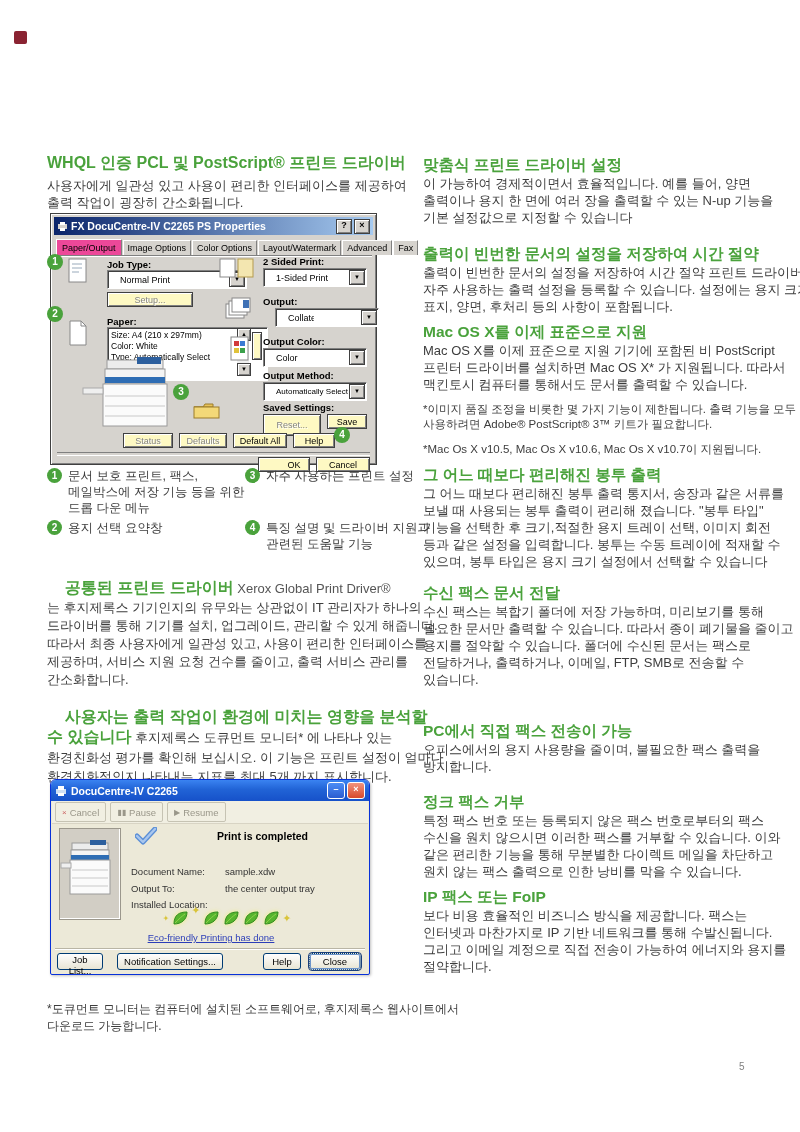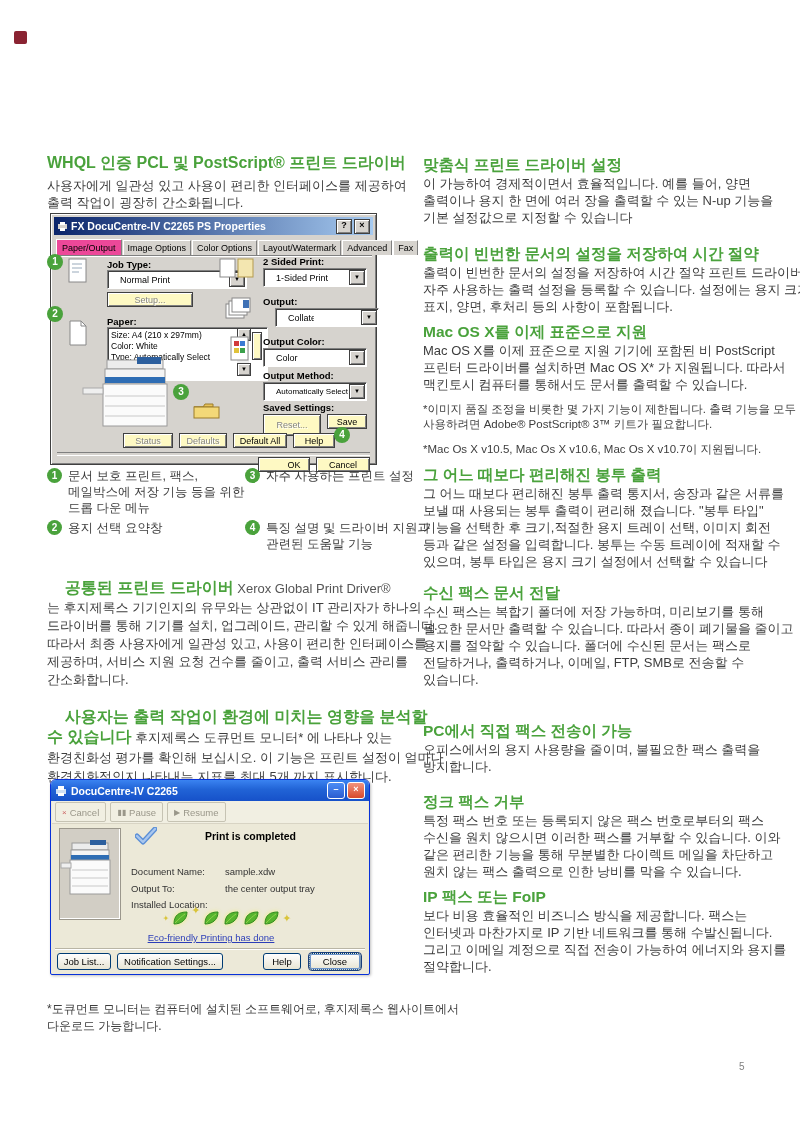--- a/index.html
+++ b/index.html
@@ -72,21 +72,21 @@
   .xpbtn{width:16px;height:15px;margin-left:2px;border-radius:3px;border:1px solid #fff;
         font-size:9px;line-height:13px;text-align:center;color:#fff;font-weight:bold;}
   .xpmin{background:linear-gradient(#4d8df5,#2a5cd0);}
   .xpclose{background:linear-gradient(#f1937c,#d7492c);}
   .d2-toolbar{position:absolute;left:1px;top:21px;right:1px;height:22px;background:#f1efe2;
         border-bottom:1px solid #d8d4c4;display:flex;align-items:center;padding-left:3px;}
   .tbtn{height:18px;border:1px solid #c6c3b3;background:#f1efe2;border-radius:2px;margin-right:4px;
         font-size:9.5px;color:#9a978a;display:flex;align-items:center;padding:0 6px;white-space:nowrap;}
   .tbtn .ic{margin-right:3px;font-size:8px;}
   .statusrow{position:absolute;left:84px;top:47px;display:flex;align-items:center;}
-  .statusrow .txt{font-weight:bold;font-size:10.5px;margin-left:8px;color:#000;padding-left:40px;}
+  .statusrow .txt{font-weight:bold;font-size:10.5px;margin-left:20px;color:#000;padding-left:40px;}
   .pbox{position:absolute;left:8px;top:48px;width:60px;height:90px;background:#d2cec5;
         border:1px solid #9b978c;box-shadow:inset -1px -1px 0 #fff;}
   .frow{position:absolute;font-size:9.5px;color:#333;white-space:nowrap;}
   .leaves{position:absolute;left:96px;top:126px;width:160px;height:24px;display:flex;align-items:center;justify-content:center;}
   .leaf{margin:0 1px;filter:drop-shadow(0 0 2px rgba(238,238,120,.95));}
   .spark{color:#d9c43a;font-size:8px;margin:0 1px;}
   .spark.big{font-size:11px;}
   .ecolink{position:absolute;left:60px;top:152px;width:200px;text-align:center;color:#2b3db8;
         text-decoration:underline;font-size:9.5px;}
   .d2-sep{position:absolute;left:4px;right:4px;top:168px;border-top:1px solid #b9b5a5;border-bottom:1px solid #fff;}
@@ -338,21 +338,21 @@
           <path d="M4 13 C8 9 11 6 14 4" stroke="#8fd24a" fill="none"></path>
         </svg>
       <svg class="leaf" width="18" height="17">
           <path d="M3 14 C3 5 8 2 16 2 C16 10 10 14 3 14 Z" fill="#56b42e" stroke="#2f8a1f"></path>
           <path d="M4 13 C8 9 11 6 14 4" stroke="#8fd24a" fill="none"></path>
         </svg>
       <span class="spark big">✦</span>
     </div>
     <a class="ecolink" href="#">Eco-friendly Printing has done</a>
     <div class="d2-sep"></div>
-    <button class="bxp" style="left:6px;width:54px;">Job List...</button>
+    <button class="bxp" style="left:6px;width:46px;">Job List...</button>
     <button class="bxp" style="left:66px;width:106px;">Notification Settings...</button>
     <button class="bxp" style="left:212px;width:38px;">Help</button>
     <button class="bxp default" style="left:258px;width:52px;">Close</button>
   </div>
 
   <div class="abs footnote pre" style="left:47px;top:1001px;">*도큐먼트 모니터는 컴퓨터에 설치된 소프트웨어로, 후지제록스 웹사이트에서
 다운로드 가능합니다.</div>
 
   <div class="col-right">
     <div class="rsec" style="margin-bottom:18px;">

